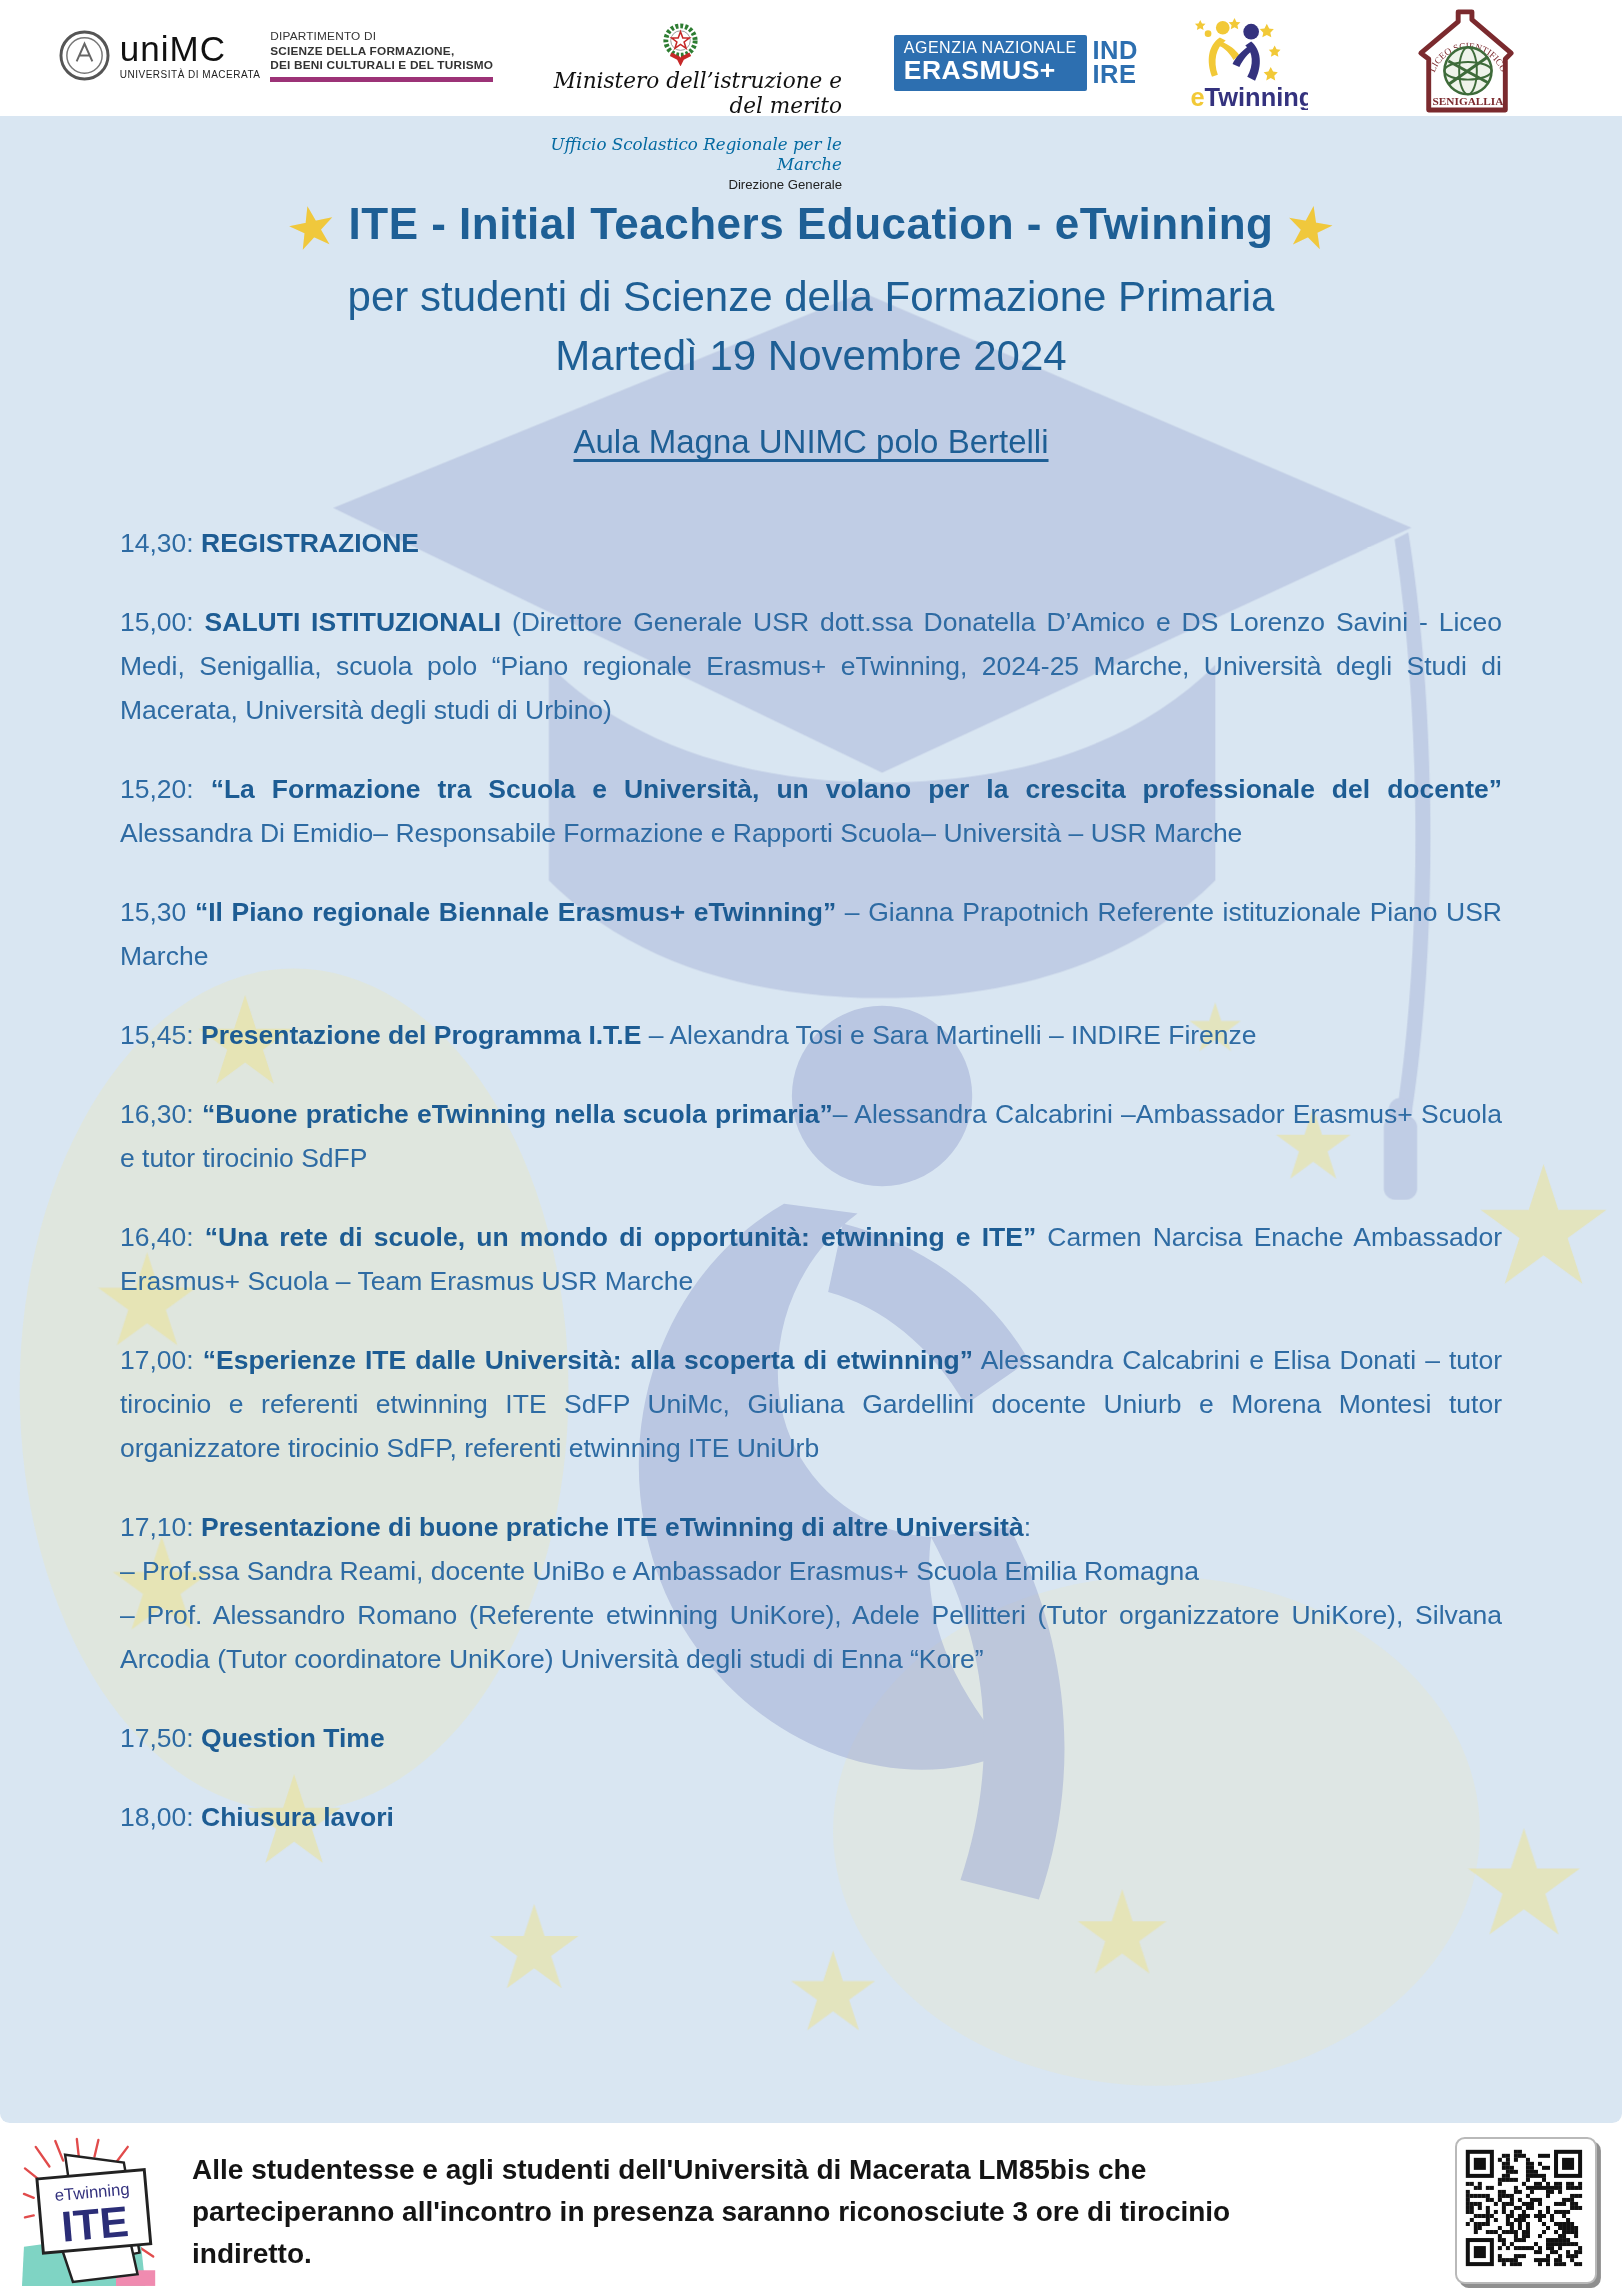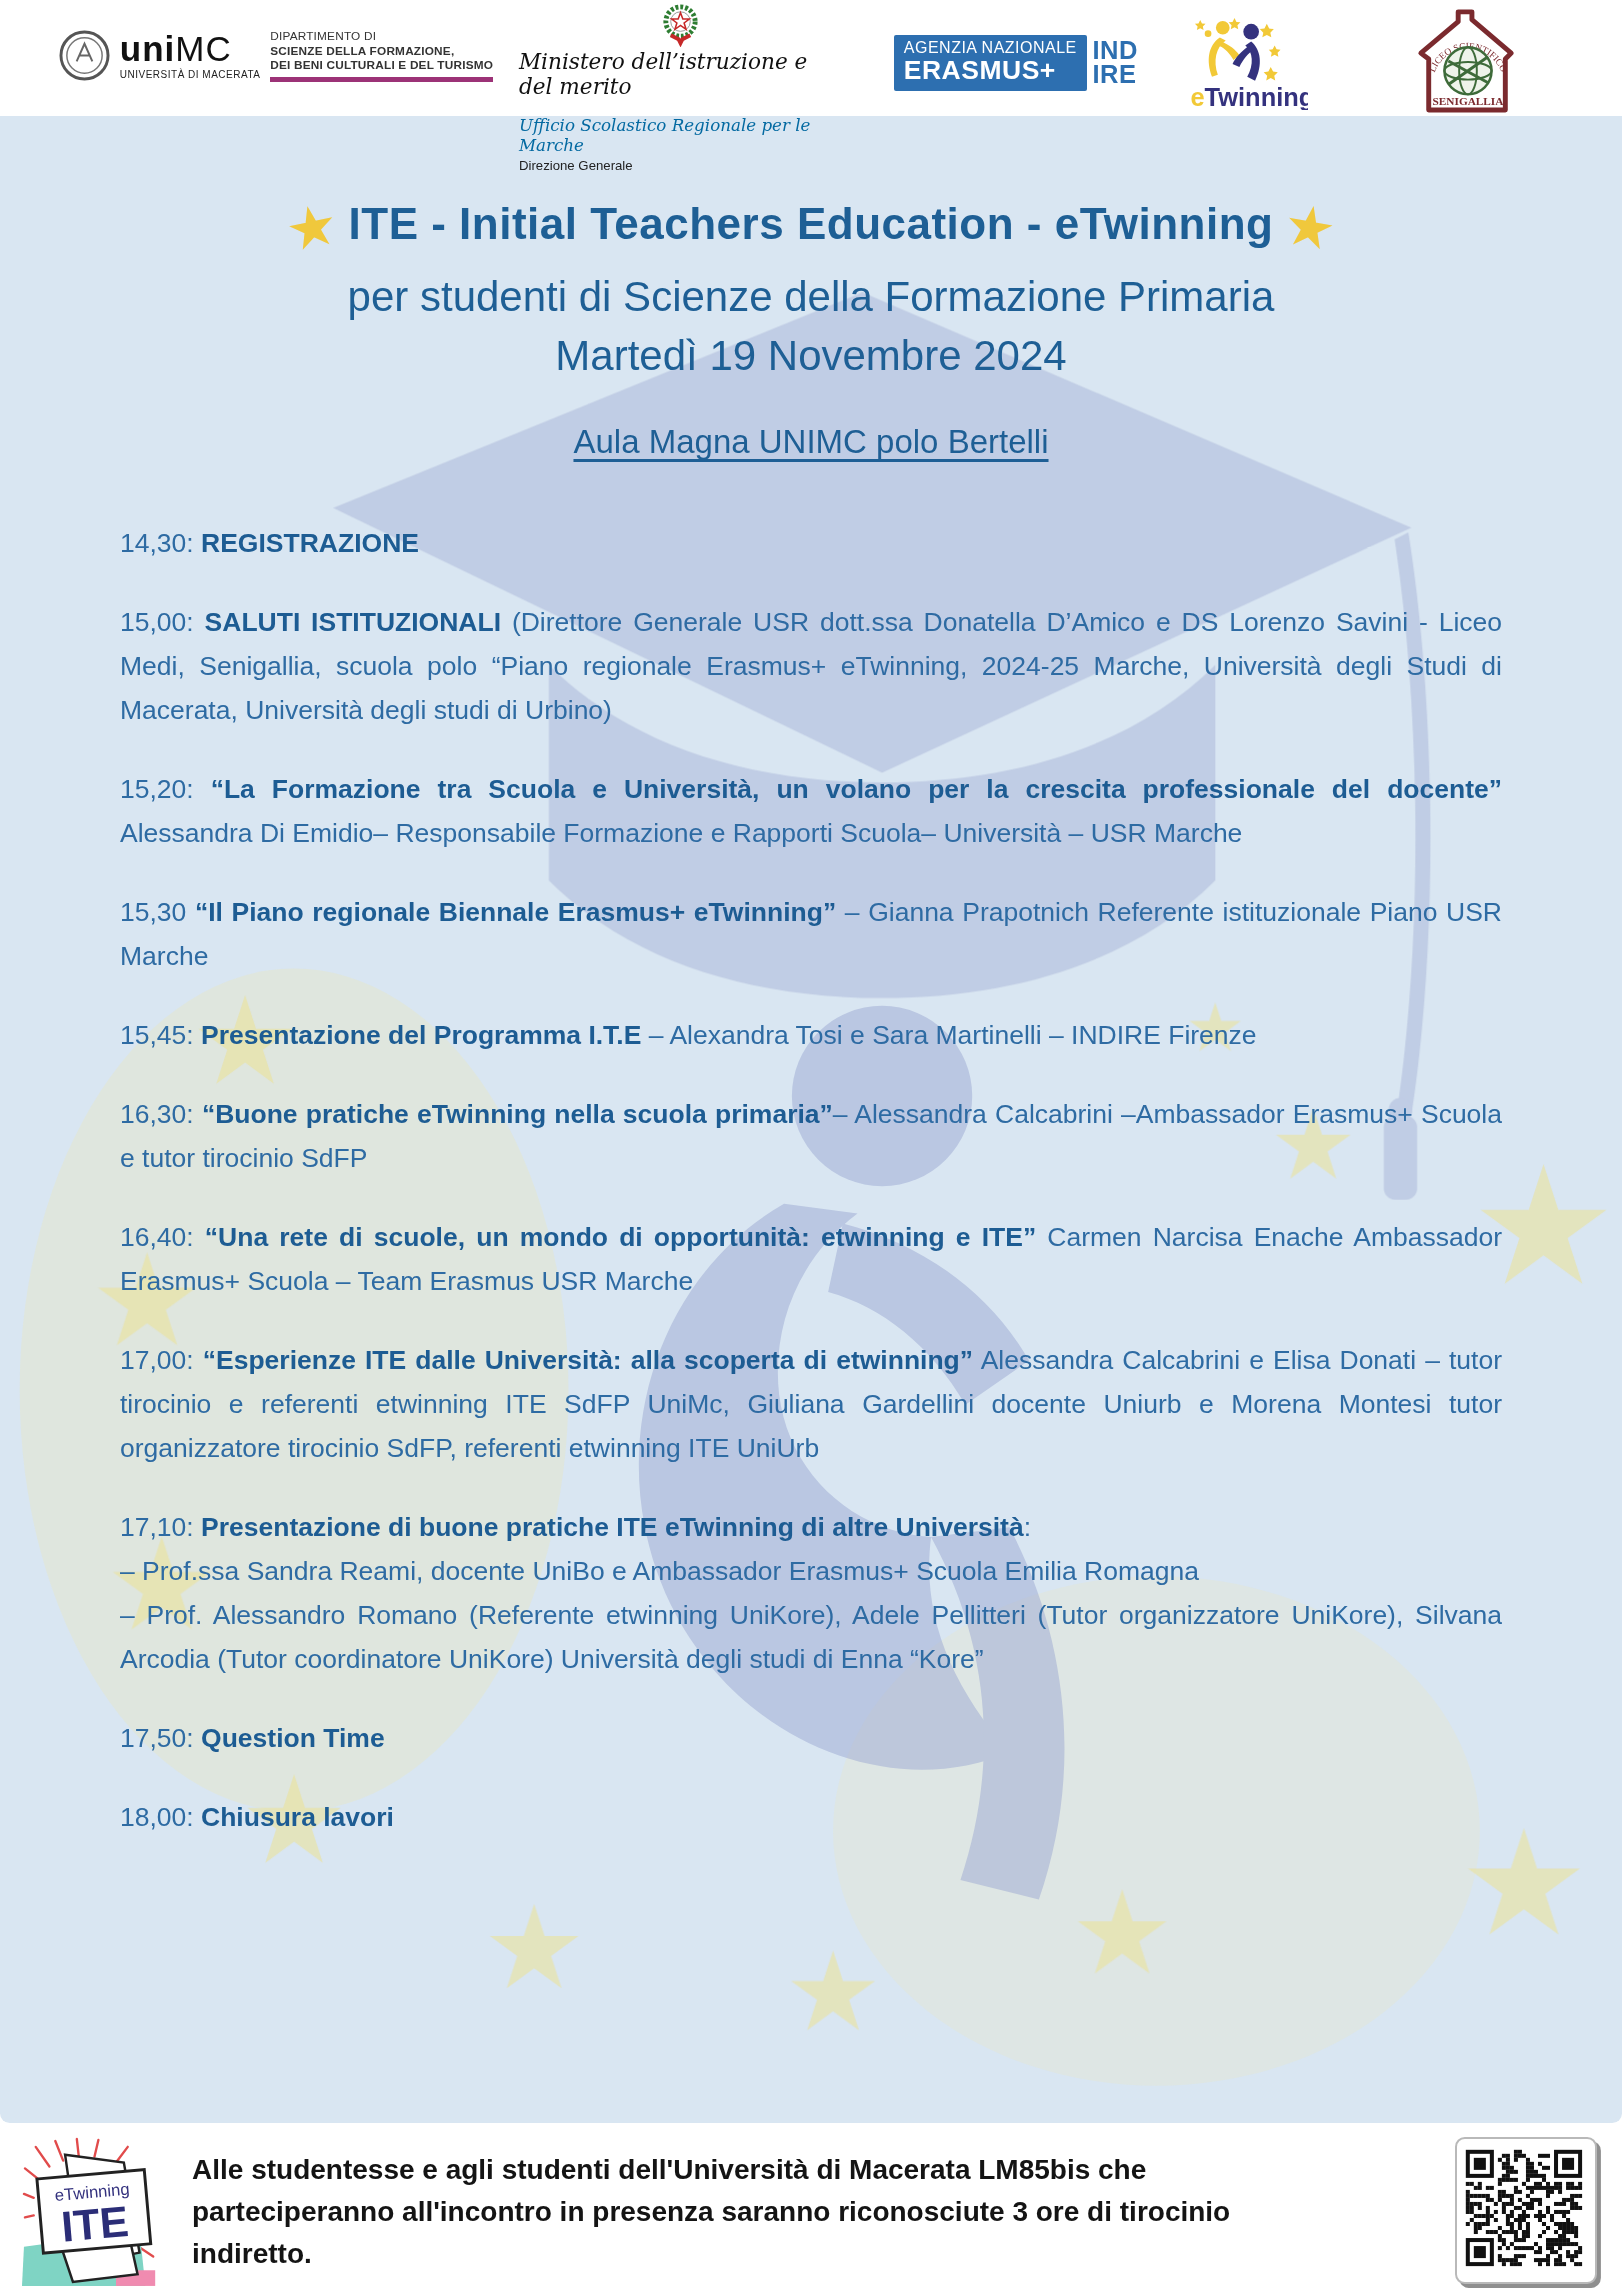--- a/index.html
+++ b/index.html
@@ -4,26 +4,26 @@
 <style>
   html,body{margin:0;padding:0;background:#ffffff;}
   .page{position:relative;width:1622px;height:2294px;background:#ffffff;overflow:hidden;
         font-family:"Liberation Sans",sans-serif;}
 
   
   .header{position:absolute;top:0;left:0;width:1622px;height:116px;background:#ffffff;z-index:3;}
   .logo{position:absolute;display:flex;align-items:center;gap:9.8px;}
   .unimc{left:59px;top:29px;}
   .unimc-word{font-size:35px;color:#111;letter-spacing:1px;line-height:1;}
-  .unimc-word .w1{font-weight:700;margin-top:6px;}
+  .unimc-word .w1{font-weight:400;margin-top:6px;}
   .unimc-sub{font-size:10px;color:#222;letter-spacing:0.5px;margin-top:2.9px;}
   .dept{font-size:11.8px;color:#333;line-height:1.25;letter-spacing:0.2px;}
   .dept .dl{font-weight:700;}
   .dept-bar{height:4.9px;background:#9c3277;margin-top:3.9px;width:100%;}
-  .ministero{left:519px;top:2px;display:block;text-align:left;width:323px;}
+  .ministero{left:519px;top:21px;display:block;text-align:right;width:323px;}
   .min-l1{font-family:"DejaVu Serif",serif;font-style:italic;font-size:21.6px;color:#111;margin-top:2px;}
   .min-l2{font-family:"DejaVu Serif",serif;font-style:italic;font-size:16.7px;color:#0369a1;margin-top:16px;}
   .min-l3{font-size:13.2px;color:#222;margin-top:2.9px;}
   .erasmus{left:894px;top:35px;gap:5.9px;}
   .er-box{background:#2d6fb0;color:#fff;padding:3.9px 9.8px 5.9px 9.8px;border-radius:2px;}
   .er-small{font-size:16px;letter-spacing:0.5px;}
   .er-big{font-size:26.5px;font-weight:700;letter-spacing:0.5px;line-height:1.05;}
   .indire{color:#2d6fb0;font-weight:800;font-size:25.5px;line-height:.92;letter-spacing:0.5px;}
   .etwlogo{left:1161px;top:15.7px;}
   .senig{left:1409px;top:3.9px;}

